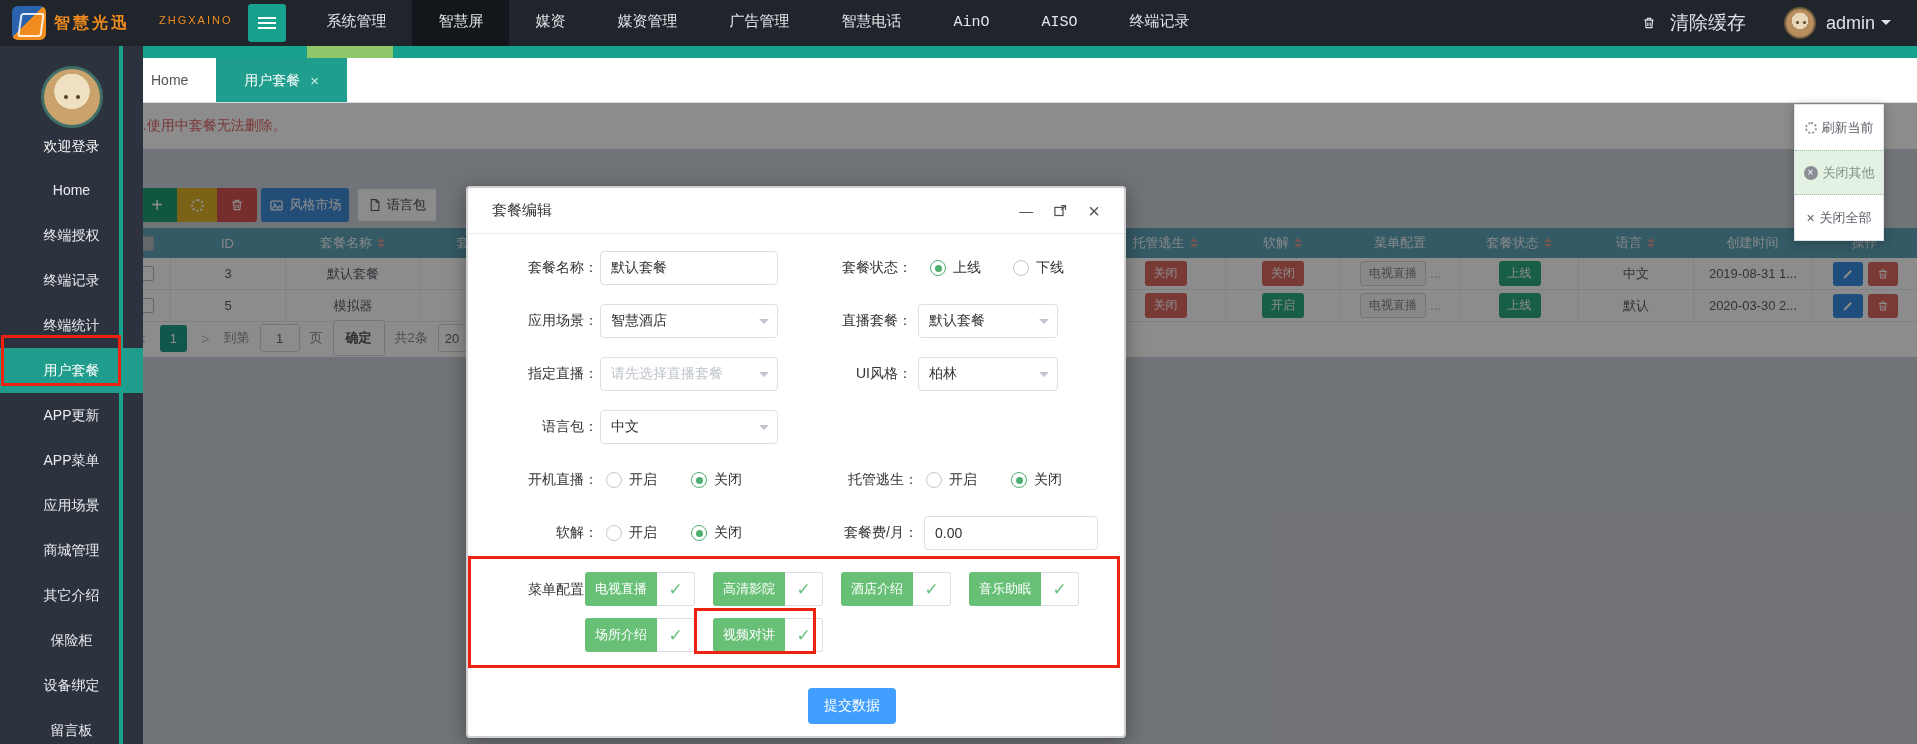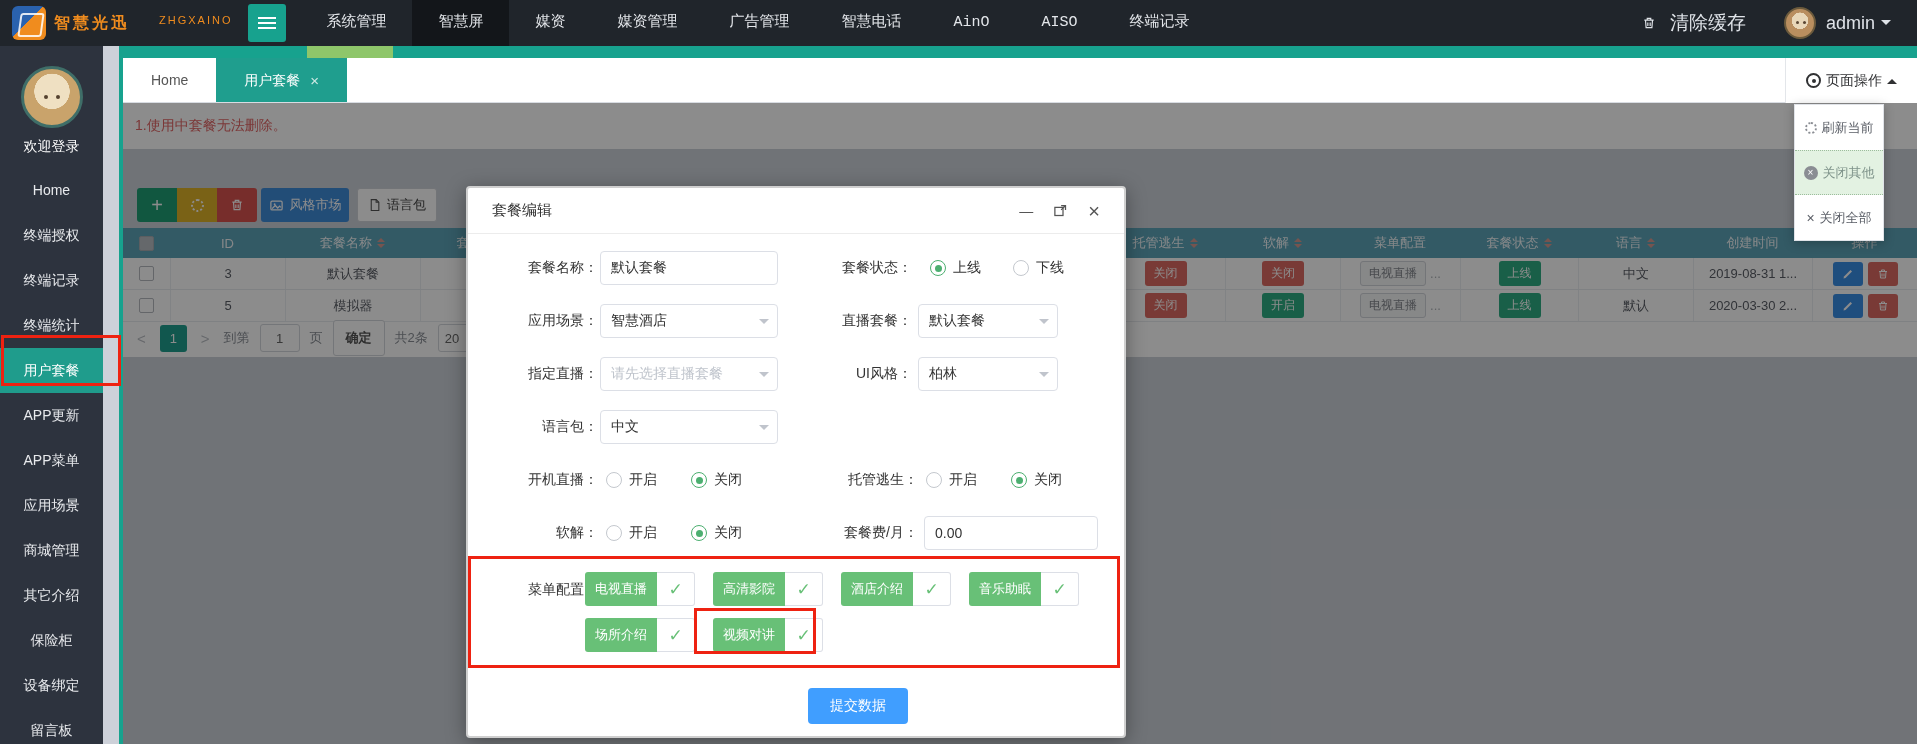--- a/index.html
+++ b/index.html
@@ -23,21 +23,21 @@
   .topnav .nav-item.active { background:#13161a; }
   .topbar-right { margin-left:auto; display:flex; align-items:center; gap:10px; padding-right:26px; color:#dfe3e8; }
   .clearcache { display:flex; align-items:center; gap:14px; font-size:19px; cursor:pointer; margin-right:28px; }
   .icon-svg { display:inline-flex; }
   .tb-avatar { width:32px; height:32px; border-radius:50%; background:radial-gradient(circle at 50% 42%, #e8d7b9 0 38%, #b98e5f 39% 100%); border:2px solid #6b5a3c; position:relative; }
   .tb-avatar::after { content:""; position:absolute; left:10px; top:12px; width:3px; height:3px; background:#5a4634; border-radius:50%; box-shadow:7px 0 0 #5a4634; }
   .admin-wrap { display:flex; align-items:center; gap:6px; cursor:pointer; font-size:18px; }
   .caret-dn { width:0; height:0; border:5px solid transparent; border-top-color:#dfe3e8; margin-top:4px; }
 
   
-  .sidebar { position:absolute; left:0; top:46px; width:103px; bottom:0; background:#2d333e; z-index:300; }
+  .sidebar { position:absolute; left:0; top:46px; width:143px; bottom:0; background:#2d333e; z-index:300; }
   .side-accent { position:absolute; left:119px; top:46px; width:4px; bottom:0; background:#17a28e; z-index:300; }
   .side-avatar { width:62px; height:62px; margin:20px auto 10px; border-radius:50%; border:3px solid #3f6e68; background:radial-gradient(circle at 50% 40%, #efe0c2 0 40%, #c9a36b 41% 100%); position:relative; }
   .side-avatar::after { content:""; position:absolute; left:20px; top:26px; width:4px; height:4px; background:#54412f; border-radius:50%; box-shadow:12px 0 0 #54412f; }
   .welcome { color:#fff; text-align:center; font-size:14px; margin-bottom:10px; }
   .side-menu { margin-top:12px; }
   .side-item { height:45px; line-height:45px; text-align:center; color:#e8eaed; font-size:14px; cursor:pointer; }
   .side-item.active { background:#1f9c8c; color:#fff; }
 
   
   .strip { position:absolute; left:123px; top:46px; right:0; height:12px; background:#17a28e; }
@@ -131,21 +131,21 @@
   .radios { display:flex; align-items:center; gap:24px; margin-left:8px; }
   .radio { display:flex; align-items:center; gap:7px; cursor:pointer; font-size:14px; color:#333; }
   .rdot { width:16px; height:16px; border:1px solid #c4c8ce; border-radius:50%; background:#fff; position:relative; flex:none; }
   .radio.sel .rdot { border-color:#4caf70; }
   .radio.sel .rdot::after { content:""; position:absolute; left:3.5px; top:3.5px; width:7px; height:7px; border-radius:50%; background:#4caf70; }
   .m-menu-label { position:absolute; left:0; top:384px; width:130px; text-align:right; font-size:14px; color:#333; line-height:34px; }
   .m-badges { position:absolute; left:117px; top:384px; width:510px; display:flex; flex-wrap:wrap; gap:12px 18px; }
   .mb { display:inline-flex; height:34px; cursor:pointer; }
   .mb-name { background:#68c077; color:#fff; font-size:13px; padding:0 10px; display:flex; align-items:center; border-radius:3px 0 0 3px; }
   .mb-check { width:38px; border:1px solid #dcdfe6; border-left:none; border-radius:0 3px 3px 0; display:flex; align-items:center; justify-content:center; color:#68c077; font-size:17px; font-weight:bold; background:#fff; }
-  .m-submit { position:absolute; left:340px; top:500px; width:100px; height:36px; background:#409eff; color:#fff; border:none; border-radius:4px; font-size:14px; cursor:pointer; }
+  .m-submit { position:absolute; left:340px; top:500px; width:88px; height:36px; background:#409eff; color:#fff; border:none; border-radius:4px; font-size:14px; cursor:pointer; }
 
   
   .anno { position:absolute; border:3px solid #ee2211; z-index:220; pointer-events:none; }
   .anno-side { left:1px; top:335px; width:120px; height:51px; z-index:320; }
   .anno-menu { left:468px; top:556px; width:652px; height:112px; }
   .anno-video { left:694px; top:608px; width:122px; height:46px; }
 </style>
 </head>
 <body>
 
@@ -211,25 +211,20 @@
 
 <div class="strip">
   <div class="strip-light"></div>
 </div>
 <div class="tabbar">
   <div class="tab">Home</div>
   <div class="tab active">
     <span>用户套餐</span>
     <span class="tab-close">×</span>
   </div>
-  <div class="page-ops">
-    <span class="target-ico"></span>
-    <span>页面操作</span>
-    <span class="caret-up"></span>
-  </div>
 </div>
 
 <div class="warnbar">
   <span class="warn-text">1.使用中套餐无法删除。</span>
 </div>
 <div class="card"></div>
 
 <div class="toolbar">
   <div class="tbtn add">
       <span>+</span>

